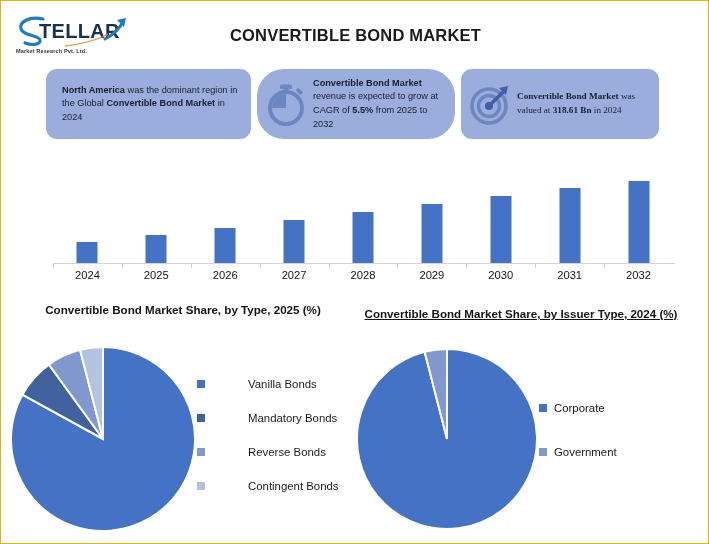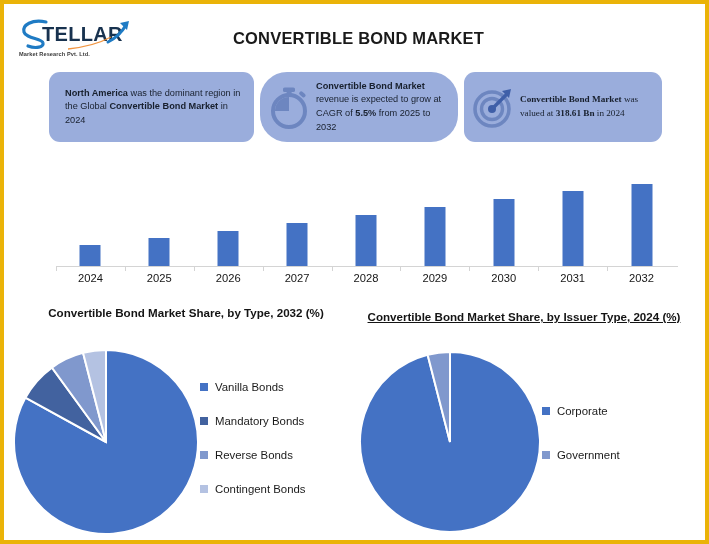--- a/index.html
+++ b/index.html
@@ -8,21 +8,21 @@
     background: #ffffff;
   }
   body {
     font-family: "Liberation Sans", sans-serif;
   }
   #page {
     position: relative;
     width: 709px;
     height: 544px;
     background: #ffffff;
-    border: 4px solid #eab308;
+    border: 1px solid #eab308;
     box-sizing: border-box;
     overflow: hidden;
   }
 
   
   #logo {
     position: absolute;
     left: 12px;
     top: 12px;
     width: 120px;
@@ -157,21 +157,21 @@
 
   .legend { position: absolute; }
   #legend-left  { left: 196px; top: 366px; }
   #legend-right { left: 538px; top: 385px; }
 
   .legend-item {
     display: flex;
     align-items: center;
     margin-bottom: 5px;
   }
-  #legend-left  .legend-item { height: 34px; margin-bottom: 0; }
+  #legend-left  .legend-item { height: 34px; margin-bottom: 0; gap: 36px; }
   #legend-right .legend-item { height: 44px; margin-bottom: 0; }
 
   .legend-swatch {
     flex: 0 0 auto;
     width: 8px;
     height: 8px;
     margin-right: 7px;
   }
   .legend-label {
     font-size: 11.4px;
@@ -266,21 +266,21 @@
         <div class="bar-tick"></div>
         <div class="bar-rect" style="height: 75px; background: rgb(68, 114, 196);"></div>
       </div>
       <div class="bar-col" style="left: 551.111px; width: 68.8889px;">
         <div class="bar-tick"></div>
         <div class="bar-rect" style="height: 82px; background: rgb(68, 114, 196);"></div>
       </div>
     </div>
   <div id="bar-baseline"></div>
 
-  <div class="pie-title" id="pie-title-left">Convertible Bond Market Share, by Type, 2032 (%)</div>
+  <div class="pie-title" id="pie-title-left">Convertible Bond Market Share, by Type, 2025 (%)</div>
   <div class="pie-title" id="pie-title-right">Convertible Bond Market Share, by Issuer Type, 2024 (%)</div>
 
   <svg class="pie-svg" id="pie-left-svg" width="190" height="200" viewBox="0 0 190 200">
       <path d="M 92 97 L 92 5 A 92 92 0 1 1 11.379785435964564 52.67866198264218 Z" fill="#4472c4" stroke="#ffffff" stroke-width="2"></path>
       <path d="M 92 97 L 11.379785435964564 52.67866198264218 A 92 92 0 0 1 37.92375678909246 22.570436517504845 Z" fill="#42629f" stroke="#ffffff" stroke-width="2"></path>
       <path d="M 92 97 L 37.92375678909246 22.570436517504845 A 92 92 0 0 1 69.1205303808334 7.890349176165927 Z" fill="#8098cd" stroke="#ffffff" stroke-width="2"></path>
       <path d="M 92 97 L 69.1205303808334 7.890349176165927 A 92 92 0 0 1 91.99999999999999 5 Z" fill="#b4c2e2" stroke="#ffffff" stroke-width="2"></path>
     </svg>
   <svg class="pie-svg" id="pie-right-svg" width="185" height="200" viewBox="0 0 185 200">
       <path d="M 90 97 L 90 7 A 90 90 0 1 1 67.61791015516303 9.82751549842321 Z" fill="#4472c4" stroke="#ffffff" stroke-width="2"></path>

